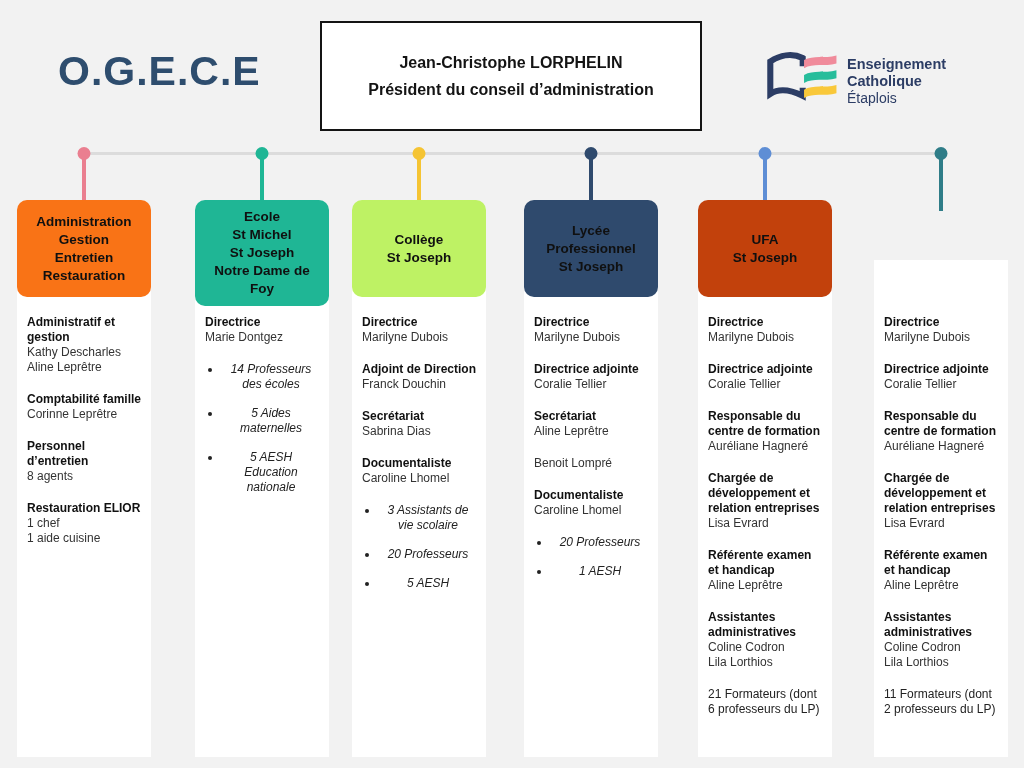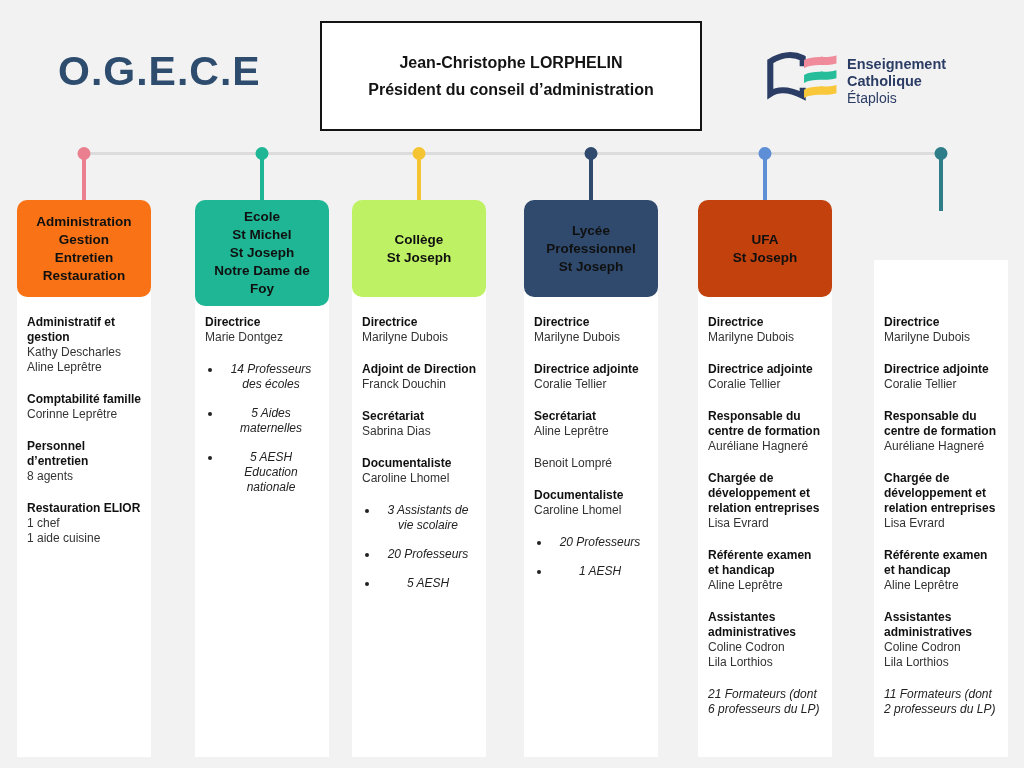--- a/index.html
+++ b/index.html
@@ -56,21 +56,21 @@
     padding:55px 9px 12px 10px;
   }
   .group { margin-bottom:17px; }
   .role   { font-weight:700; font-size:12px; line-height:15px; color:#111111; }
   .person { font-size:12px; line-height:15px; color:#333333; }
   ul.bullets { list-style:disc; margin:4px 0 0 0; padding-left:17px;text-align:center; }
   ul.bullets li {
     font-style:italic; font-size:12px; line-height:15px;
     color:#222222; margin-bottom:14px;
   }
-  .note { font-style:italic; font-size:12px; line-height:15px; color:#222222; margin-top:4px; }
+  .note { font-size:12px; line-height:15px; color:#222222; margin-top:4px; }
 </style>
 </head>
 <body style="background: rgb(242, 242, 242);">
 
 <div class="ogece" style="color: rgb(46, 77, 110);">O.G.E.C.E</div>
 
 <div class="president-box">
   <div class="president-line">Jean-Christophe LORPHELIN</div>
   <div class="president-line">Président du conseil d’administration</div>
 </div>

